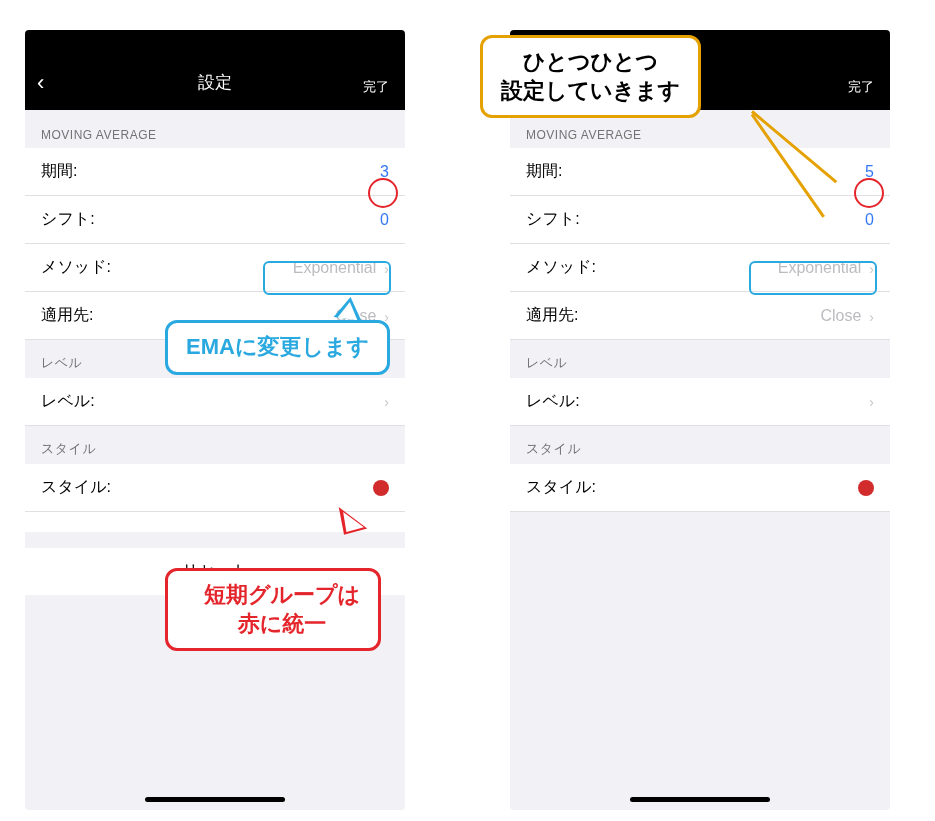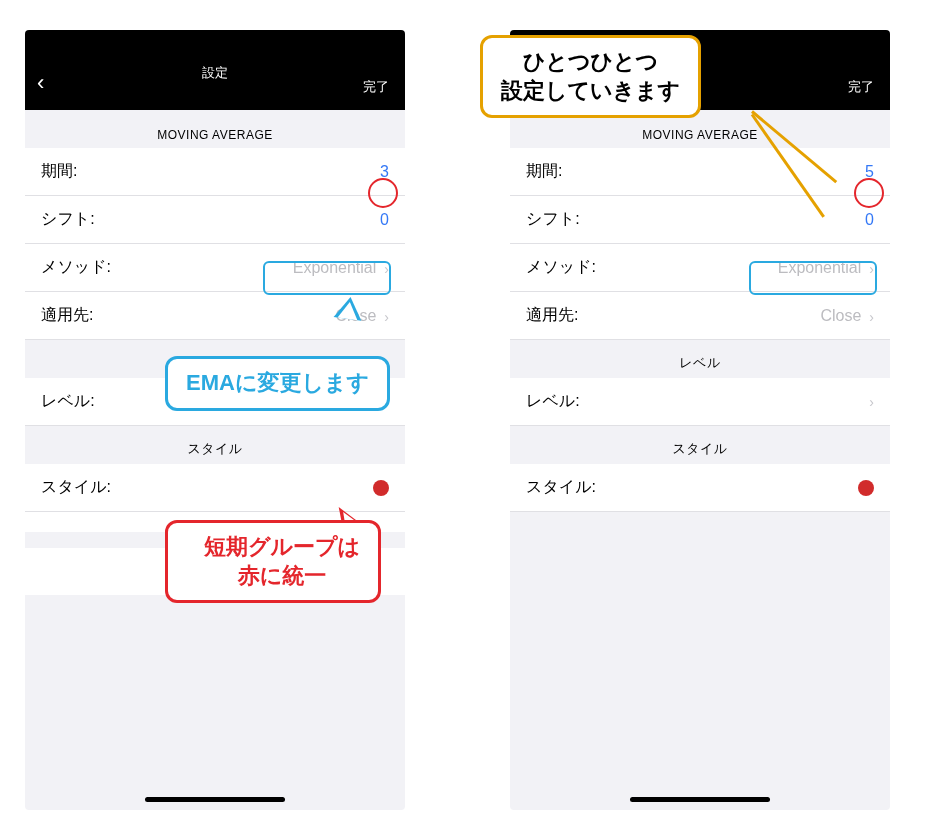--- a/index.html
+++ b/index.html
@@ -2,38 +2,38 @@
 <html><head>
   <meta charset="utf-8">
   <style>
     * { margin: 0; padding: 0; box-sizing: border-box; }
     body { font-family: -apple-system, "Hiragino Sans", sans-serif; background: #fff; width: 935px; height: 821px; position: relative; }
     .phone { position: absolute; width: 380px; background: #f2f2f6; border-radius: 4px; overflow: hidden; }
     .phone.left { left: 25px; top: 30px; height: 780px; }
     .phone.right { left: 510px; top: 30px; height: 780px; }
     .header { background: #000; color: #fff; height: 80px; display: flex; align-items: flex-end; padding: 0 16px 12px; position: relative; }
     .back-icon { position: absolute; left: 12px; bottom: 14px; color: #fff; font-size: 22px; }
-    .header-title { margin: 16px auto; font-size: 13px; }
+    .header-title { margin: 4px auto; font-size: 17px; }
     .done-btn { position: absolute; right: 16px; bottom: 14px; font-size: 13px; }
-    .section-label { color: #000000; font-size: 12px; padding: 18px 16px 6px; letter-spacing: 0.5px; text-align: center; }
+    .section-label { color: #737373; font-size: 12px; padding: 18px 16px 6px; letter-spacing: 0.5px; }
     .section-label.small { font-size: 13px; padding: 14px 16px 6px; }
     .row { background: #fff; display: flex; align-items: center; justify-content: space-between; padding: 13px 16px; border-bottom: 0.5px solid #e0e0e4; font-size: 16px; color: #000; }
     .row:last-child { border-bottom: none; }
     .row .value { color: #3478f6; font-size: 16px; }
     .row .gray { color: #bcbcc0; display: inline-flex; align-items: flex-end; gap: 4px; }
     .chevron { color: #c7c7cc; font-size: 14px; margin-left: 4px; }
     .style-dot { width: 16px; height: 16px; border-radius: 50%; background: #d12b2b; display: inline-block; }
     .blank { background: #fff; height: 20px; }
     .reset-block { background: #fff; margin-top: 16px; }
     .reset-row { text-align: center; padding: 13px 0; font-size: 16px; }
     .home-indicator { position: absolute; bottom: 8px; left: 50%; transform: translateX(-50%); width: 140px; height: 5px; border-radius: 3px; background: #000; }
     .red-circle { position: absolute; border: 2.5px solid #e4262c; border-radius: 50%; width: 30px; height: 30px; pointer-events: none; }
     .blue-box { position: absolute; border: 2.5px solid #2aa9e0; border-radius: 6px; pointer-events: none; }
     .callout { position: absolute; border: 3px solid; border-radius: 12px; background: #fff; padding: 10px 18px; font-size: 22px; font-weight: 700; text-align: center; line-height: 1.3; font-family: "HGP創英角ﾎﾟｯﾌﾟ体", "Hiragino Sans", sans-serif; }
-    .callout.blue { border-color: #2aa9e0; color: #2aa9e0; margin-top: 36px; }
+    .callout.blue { border-color: #2aa9e0; color: #2aa9e0; }
     .callout.red { border-color: #e4262c; color: #e4262c; }
     .callout.orange { border-color: #e5a100; color: #000; }
     .tail { position: absolute; width: 0; height: 0; }
     .tail.blue { border-left: 14px solid transparent; border-right: 14px solid transparent; border-bottom: 22px solid #2aa9e0; }
     .tail.blue::after { content: ""; position: absolute; left: -10px; top: 5px; border-left: 10px solid transparent; border-right: 10px solid transparent; border-bottom: 17px solid #fff; }
     .tail.red { border-left: 2px solid transparent; border-right: 22px solid transparent; border-bottom: 28px solid #e4262c; }
     .tail.red::after { content:""; position:absolute; left:1px; top:6px; border-left:2px solid transparent; border-right:16px solid transparent; border-bottom:20px solid #fff; }
     .orange-line { position:absolute; background:#e5a100; height:3px; transform-origin: left center; }
   </style>
 </head>
@@ -127,19 +127,19 @@
 
 <div class="red-circle" style="left:368px; top:178px;"></div>
 <div class="red-circle" style="left:854px; top:178px;"></div>
 <div class="blue-box" style="left:263px; top:261px; width:128px; height:34px;"></div>
 <div class="blue-box" style="left:749px; top:261px; width:128px; height:34px;"></div>
 
 <div class="tail blue" style="left:335px; top:297px; transform:rotate(8deg);"></div>
 <div class="callout blue" style="left:165px; top:320px;">EMAに変更します</div>
 
 <div class="tail red" style="left:340px; top:504px; transform:rotate(-15deg);"></div>
-<div class="callout red" style="left:165px; top:520px; white-space:pre-line;padding-left:36px;"><span>短期グループは
+<div class="callout red" style="left:165px; top:568px; white-space:pre-line;padding-left:36px;"><span>短期グループは
 赤に統一</span></div>
 
 <div class="callout orange" style="left:480px; top:35px; white-space:pre-line;"><span>ひとつひとつ
 設定していきます</span></div>
 <div class="orange-line" style="left:752px; top:110px; width:110px; transform:rotate(40deg);"></div>
 <div class="orange-line" style="left:752px; top:113px; width:125px; transform:rotate(55deg);"></div>
 
 </body></html>

